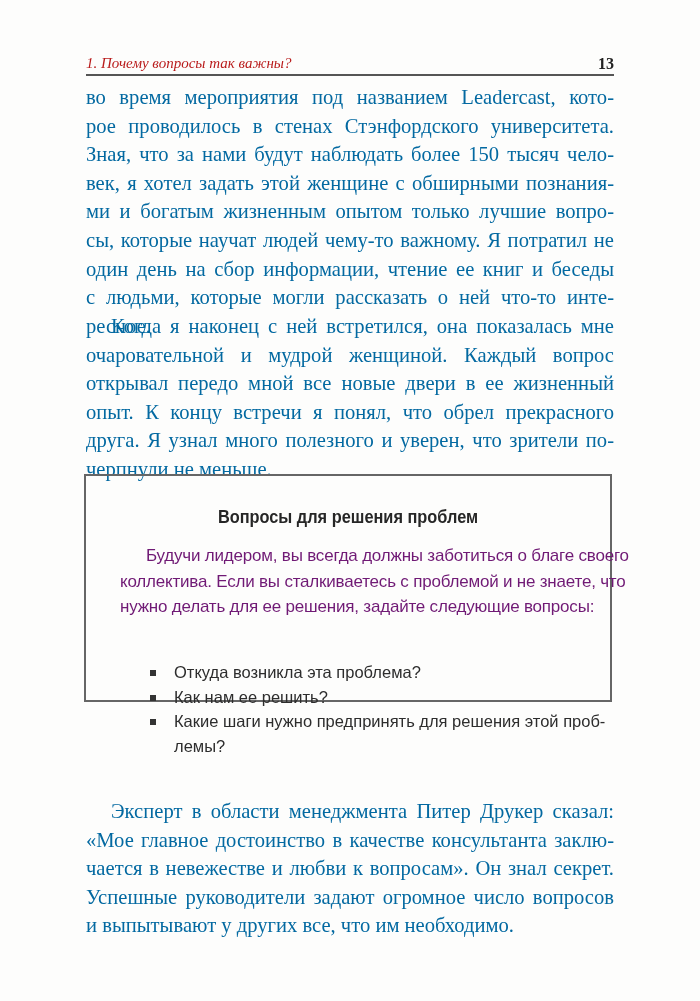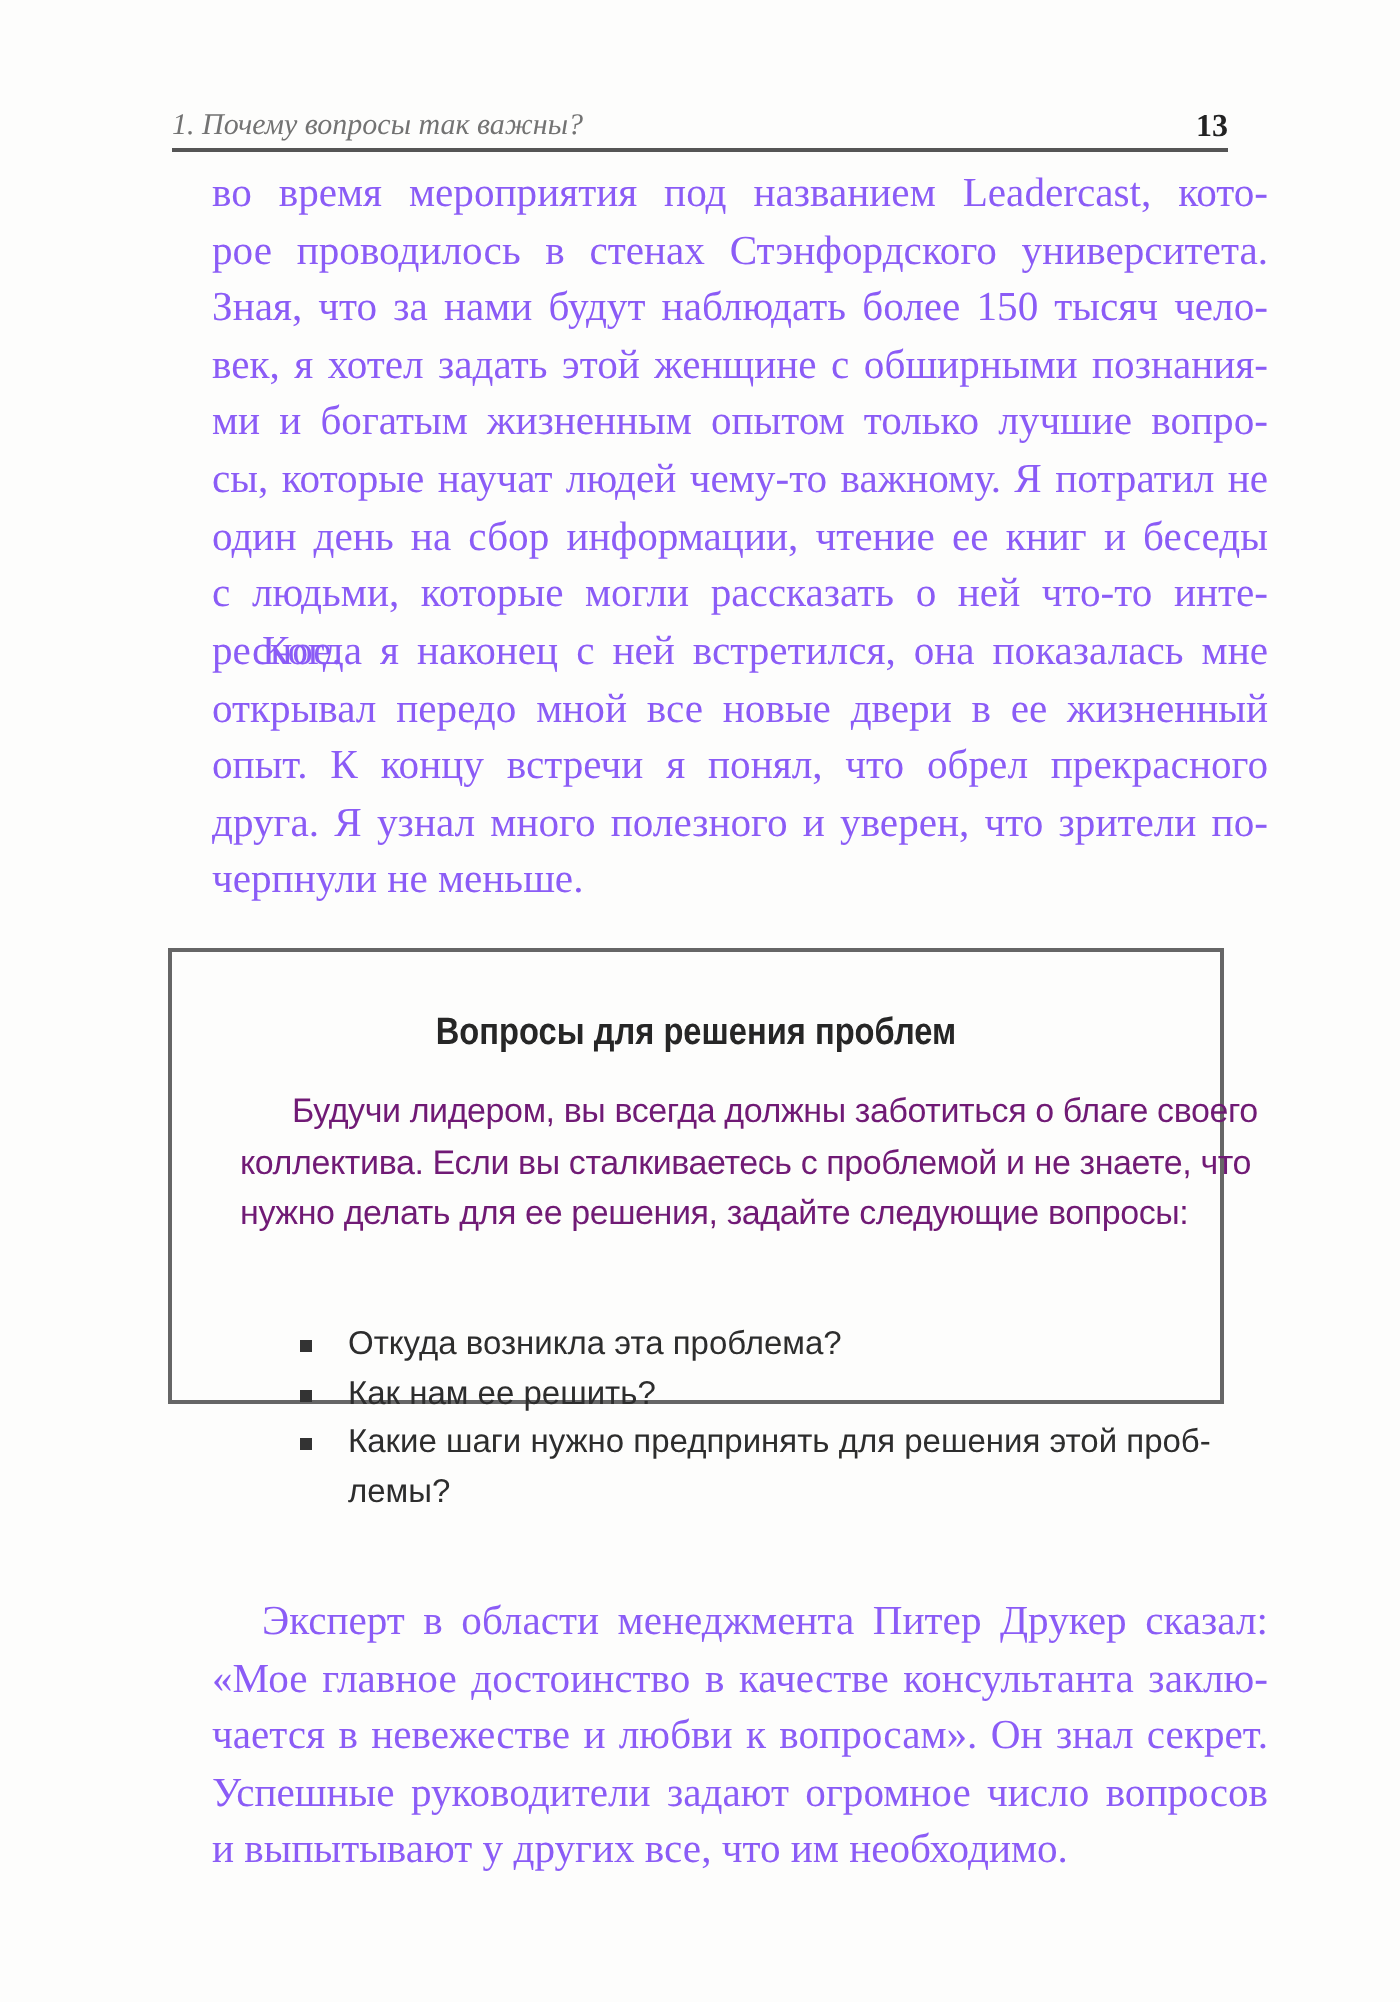--- a/index.html
+++ b/index.html
@@ -12,33 +12,32 @@
   }
   .page { position: absolute; left: 86px; top: 0; width: 528px; }
   .running-head {
     position: absolute; left: 0; top: 54px; width: 528px;
     height: 20px;
     border-bottom: 2px solid #555;
     font-family: "Liberation Serif", serif;
   }
   .running-head .title {
     position: absolute; left: 0; bottom: 2px;
-    font-style: italic; font-size: 15px; color: #737373;
+    font-style: italic; font-size: 15px; color: #b91c1c;
   }
   .running-head .pnum {
     position: absolute; right: 0; bottom: 1px;
     font-size: 16px; font-weight: bold; color: #222; text-align: center;
   }
   .body-text {
     font-family: "Liberation Serif", serif;
     font-size: 20.6px;
     line-height: 28.6px;
     text-align: justify;
-    color: #8b5cf6;
-    margin-left: 20px;
+    color: #0369a1;
   }
   .block1 { position: absolute; left: 0; top: 83px; width: 528px; }
   .block2 { position: absolute; left: 0; top: 312px; width: 528px; }
   .block3 { position: absolute; left: 0; top: 797px; width: 528px; }
   .line { display: block; text-align: justify; text-align-last: justify; white-space: nowrap; }
   .line.last { text-align-last: left; }
   .sidebar-box {
     position: absolute; left: -2px; top: 474px;
     width: 528px; height: 228px;
     border: 2px solid #666;
@@ -85,20 +84,21 @@
     <span class="line">век, я хотел задать этой женщине с обширными познания-</span>
     <span class="line">ми и богатым жизненным опытом только лучшие вопро-</span>
     <span class="line">сы, которые научат людей чему-то важному. Я потратил не</span>
     <span class="line">один день на сбор информации, чтение ее книг и беседы</span>
     <span class="line">с людьми, которые могли рассказать о ней что-то инте-</span>
     <span class="line last">ресное.</span>
   </div>
 
   <div class="body-text block2">
     <span class="line" style="padding-left:25px">Когда я наконец с ней встретился, она показалась мне</span>
+    <span class="line">очаровательной и мудрой женщиной. Каждый вопрос</span>
     <span class="line">открывал передо мной все новые двери в ее жизненный</span>
     <span class="line">опыт. К концу встречи я понял, что обрел прекрасного</span>
     <span class="line">друга. Я узнал много полезного и уверен, что зрители по-</span>
     <span class="line last">черпнули не меньше.</span>
   </div>
 
   <div class="sidebar-box">
     <div class="box-title">Вопросы для решения проблем</div>
     <div class="box-para">
       <span class="line" style="padding-left:26px">Будучи лидером, вы всегда должны заботиться о благе своего</span>

